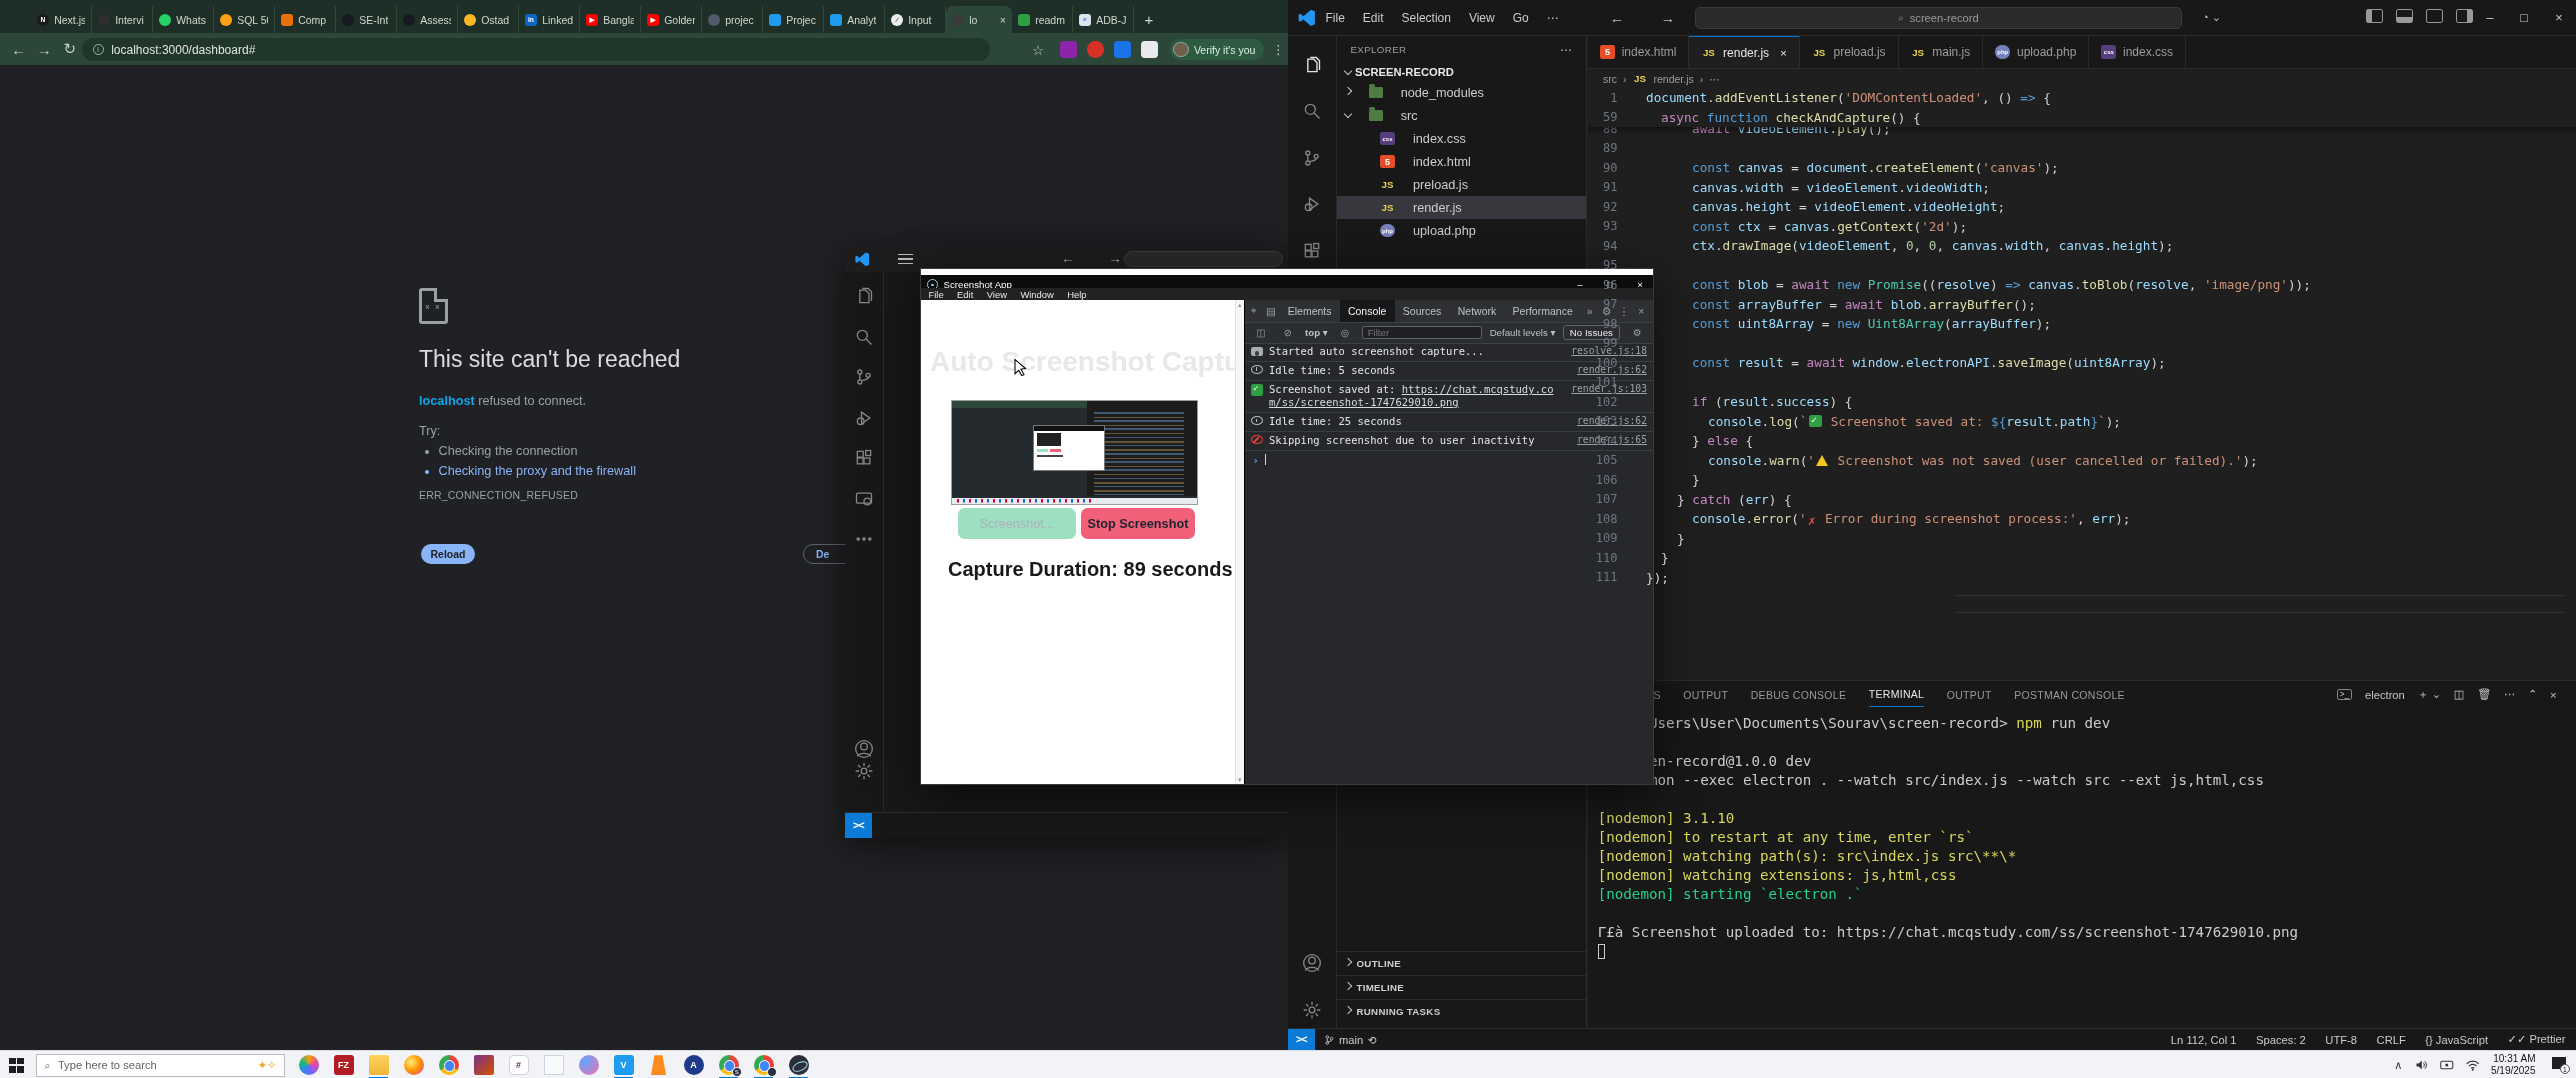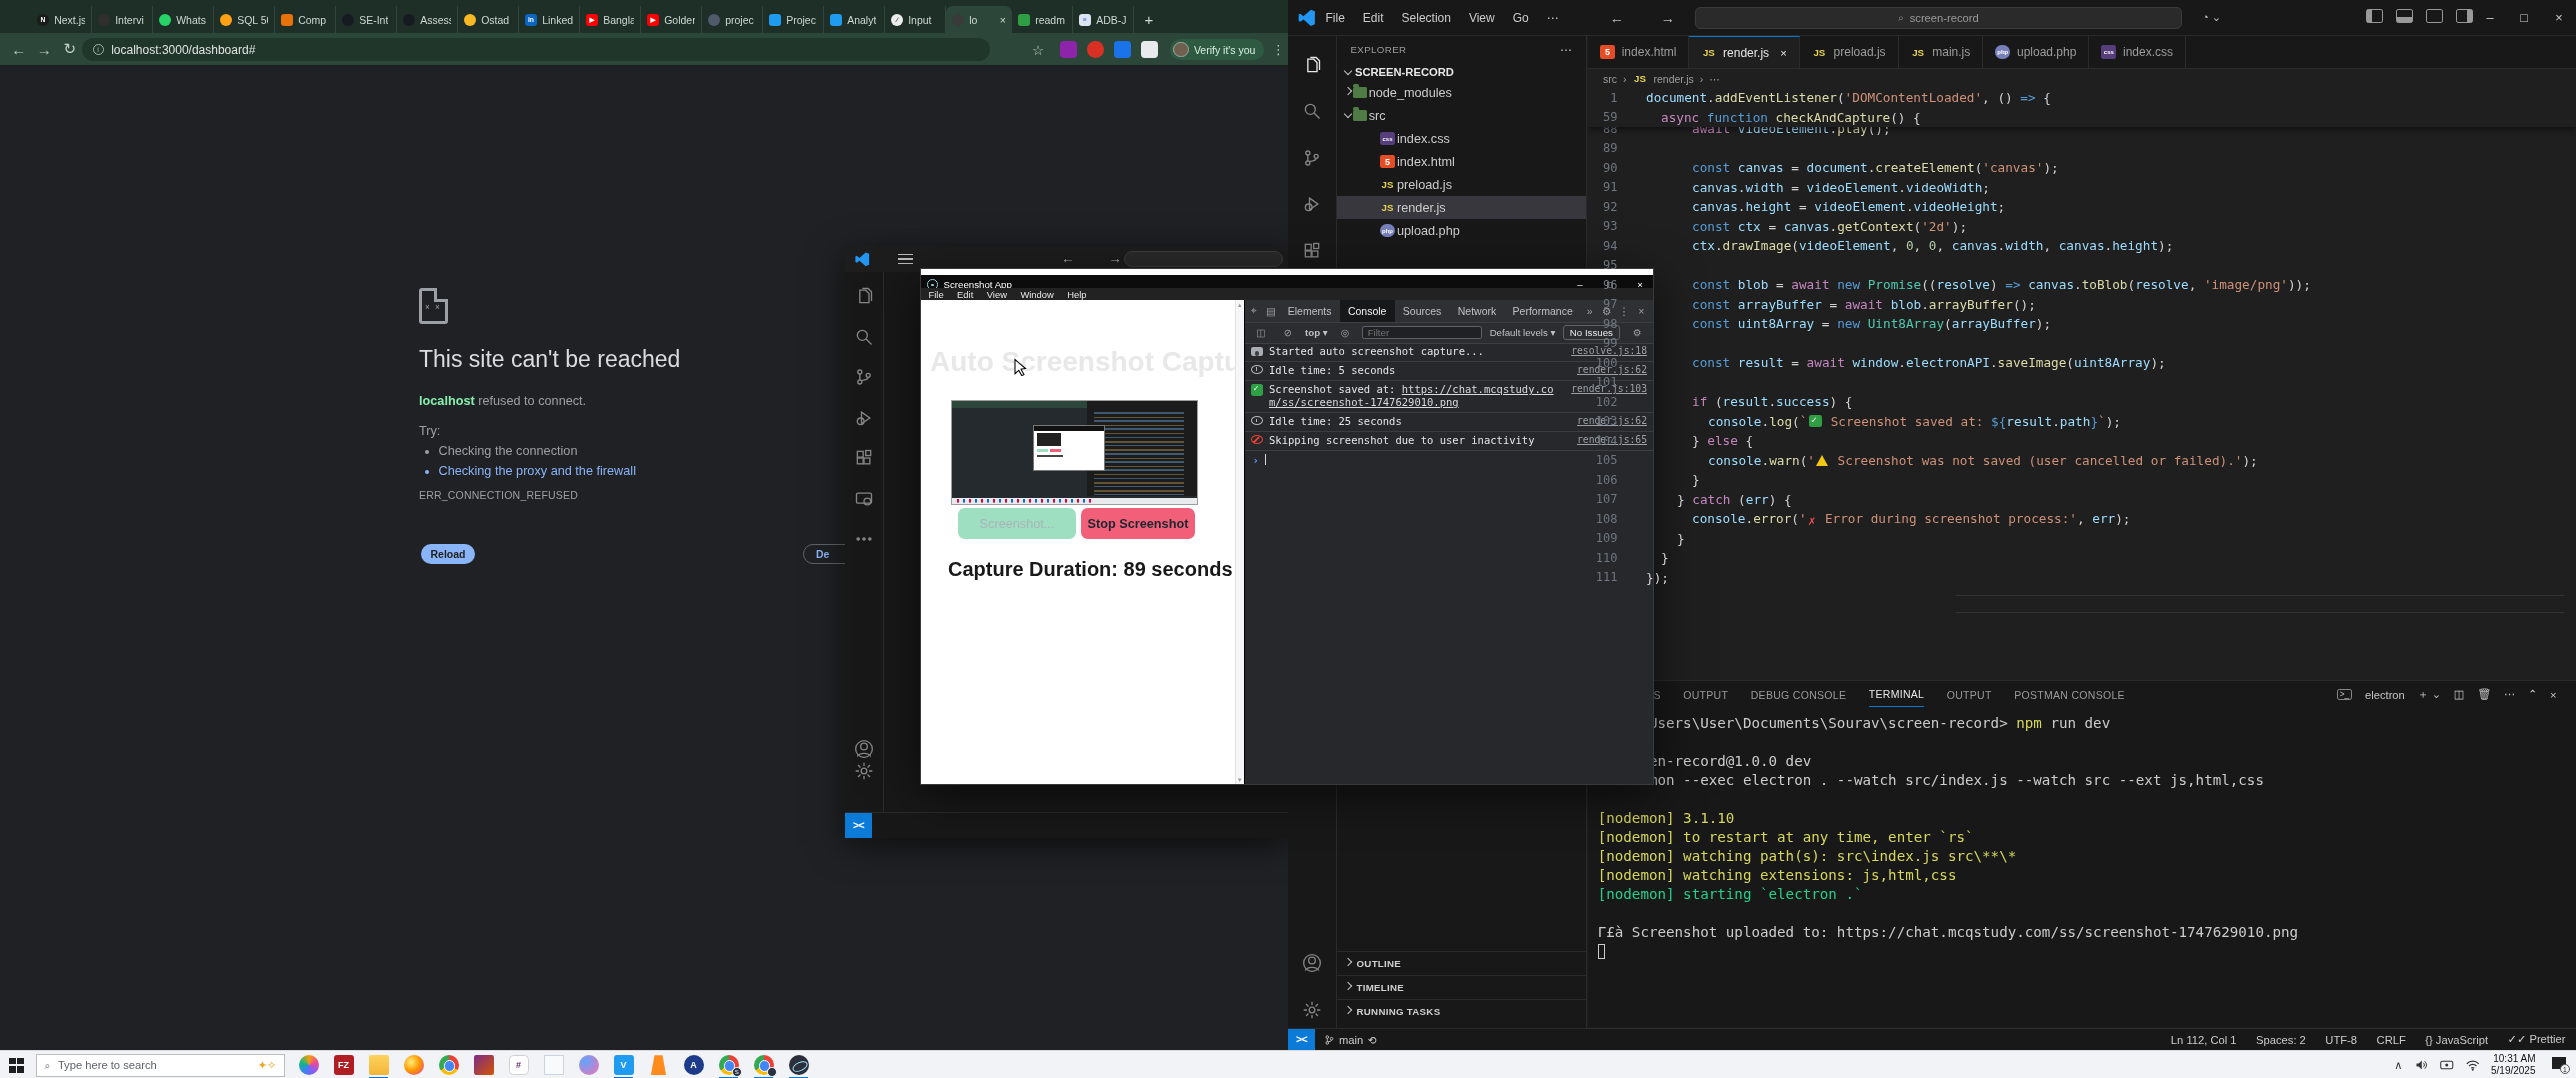--- a/index.html
+++ b/index.html
@@ -24,21 +24,21 @@
   .b-star{color:#c3cec7;font-size:13.5px;margin-left:18px;}
   .profile{position:absolute;left:1170px;top:6px;height:21px;background:#2d5a40;border-radius:11.2px;color:#d9f0e0;font-size:10.5px;display:flex;align-items:center;padding:0 9px 0 3px;gap:5.2px;}
   .profile .av{width:15.7px;height:15.7px;border-radius:50%;background:#6f5f4d;border:0.7px solid #9aa;}
   .b-dots{position:absolute;left:1272px;top:9px;color:#c3cec7;font-size:12.7px;letter-spacing:0.7px;}
   .b-content{position:absolute;left:0;top:66px;width:100%;height:984px;background:#202124;}
   .err-icon{position:absolute;left:419px;top:222px;width:28.5px;height:36px;border:3px solid #9aa0a6;border-radius:3px;}
   .err-icon:before{content:"";position:absolute;right:-3px;top:-3px;width:10.5px;height:10.5px;background:#202124;border-left:3px solid #9aa0a6;border-bottom:3px solid #9aa0a6;}
   .err-icon:after{content:"× ×";position:absolute;left:3px;top:12px;color:#9aa0a6;font-size:8.2px;letter-spacing:1.5px;}
   .err-title{position:absolute;left:419px;top:280px;font-size:23px;font-weight:400;color:#dadce0;}
   .err-sub{position:absolute;left:419px;top:328px;font-size:12.7px;color:#9aa0a6;}
-  .err-sub b{color:#86efac;margin-top:28px;}
+  .err-sub b{color:#0ea5e9;margin-top:28px;}
   .err-try{position:absolute;left:419px;top:358px;font-size:12.7px;color:#9aa0a6;}
   .err-ul{position:absolute;left:419px;top:376px;margin:0;padding-left:19.5px;color:#9aa0a6;font-size:12.7px;line-height:19.5px;}
   .err-ul li.link{color:#8ab4f8;}
   .err-code{position:absolute;left:419px;top:423px;font-size:10.5px;color:#9aa0a6;letter-spacing:0.2px;}
   .btn-reload{position:absolute;left:421px;top:478px;width:54px;height:19.5px;background:#8ab4f8;color:#202124;font-size:10.5px;font-weight:600;border:none;border-radius:10.5px;font-family:inherit;}
   .btn-details{position:absolute;left:803px;top:478px;width:67px;height:19.5px;background:transparent;color:#8ab4f8;font-size:10.5px;font-weight:600;border:0.7px solid #5f6368;border-radius:10.5px;font-family:inherit;text-align:left;padding-left:12px;}
   .actico{width:22.5px;height:22.5px;display:flex;align-items:center;justify-content:center;color:#868686;}
   .actico svg{width:20px;height:20px;stroke:#868686;fill:none;stroke-width:1.6;}
   
   #vs2{left:845px;top:246px;width:443px;height:592px;background:#181818;box-shadow:0 7.5px 33px rgba(0,0,0,.55);}
@@ -66,21 +66,21 @@
   .m-act{position:absolute;left:0;top:36px;width:49px;bottom:22.5px;background:#181818;border-right:0.7px solid #2b2b2b;display:flex;flex-direction:column;align-items:center;}
   .m-act .actico{width:36px;height:36px;margin-top:10.5px;}
   .m-act .actico.on svg{stroke:#e7e7e7;}
   .m-act .spacer{flex:1;}
   .m-side{position:absolute;left:49px;top:36px;width:250px;bottom:22.5px;background:#181818;border-right:0.7px solid #2b2b2b;color:#cccccc;}
   .s-header{height:27px;display:flex;align-items:center;padding:0 13.5px;font-size:9.7px;letter-spacing:0.4px;color:#9d9d9d;}
   .s-header .dots{margin-left:auto;color:#c5c5c5;font-size:12px;}
   .s-project{height:18px;display:flex;align-items:center;gap:4.5px;padding-left:7.5px;font-weight:bold;font-size:11.2px;color:#e7e7e7;}
   .chev{display:inline-block;width:6px;height:6px;border-right:1.2px solid #c5c5c5;border-bottom:1.2px solid #c5c5c5;transform:rotate(45deg);margin-top:-3px;}
   .chev.r{transform:rotate(-45deg);}
-  .trow{height:23px;display:flex;align-items:center;gap:2px;font-size:12.7px;color:#cccccc;padding-left:7.5px;}
+  .trow{height:23px;display:flex;align-items:center;gap:18px;font-size:12.7px;color:#cccccc;padding-left:7.5px;}
   .trow.sel{background:#37373d;}
   .fico{width:15px;height:13.5px;display:flex;align-items:center;justify-content:center;font-size:7.5px;font-weight:bold;border-radius:2.2px;flex:0 0 15px;}
   .fi-js{background:transparent;color:#e8d44d;font-size:9.7px;}
   .fi-css{background:#563d7c;color:#fff;font-size:6px;}
   .fi-html{background:#e44d26;color:#fff;font-size:9px;}
   .fi-php{background:#7781b9;color:#fff;border-radius:6.7px;font-size:6px;}
   .fi-folder{width:14.2px;height:10.5px;background:#4f7c44;border-radius:1.5px;position:relative;flex:0 0 14.2px;}
   .fi-folder:before{content:"";position:absolute;left:0;top:-3px;width:6.7px;height:3px;background:#4f7c44;border-radius:1.5px 1.5px 0 0;}
   .s-sections{position:absolute;left:0;bottom:4.5px;width:100%;}
   .secrow{height:24px;border-top:0.7px solid #2b2b2b;display:flex;align-items:center;gap:6px;padding-left:7.5px;font-size:9.7px;font-weight:bold;color:#cfcfcf;letter-spacing:0.3px;}

